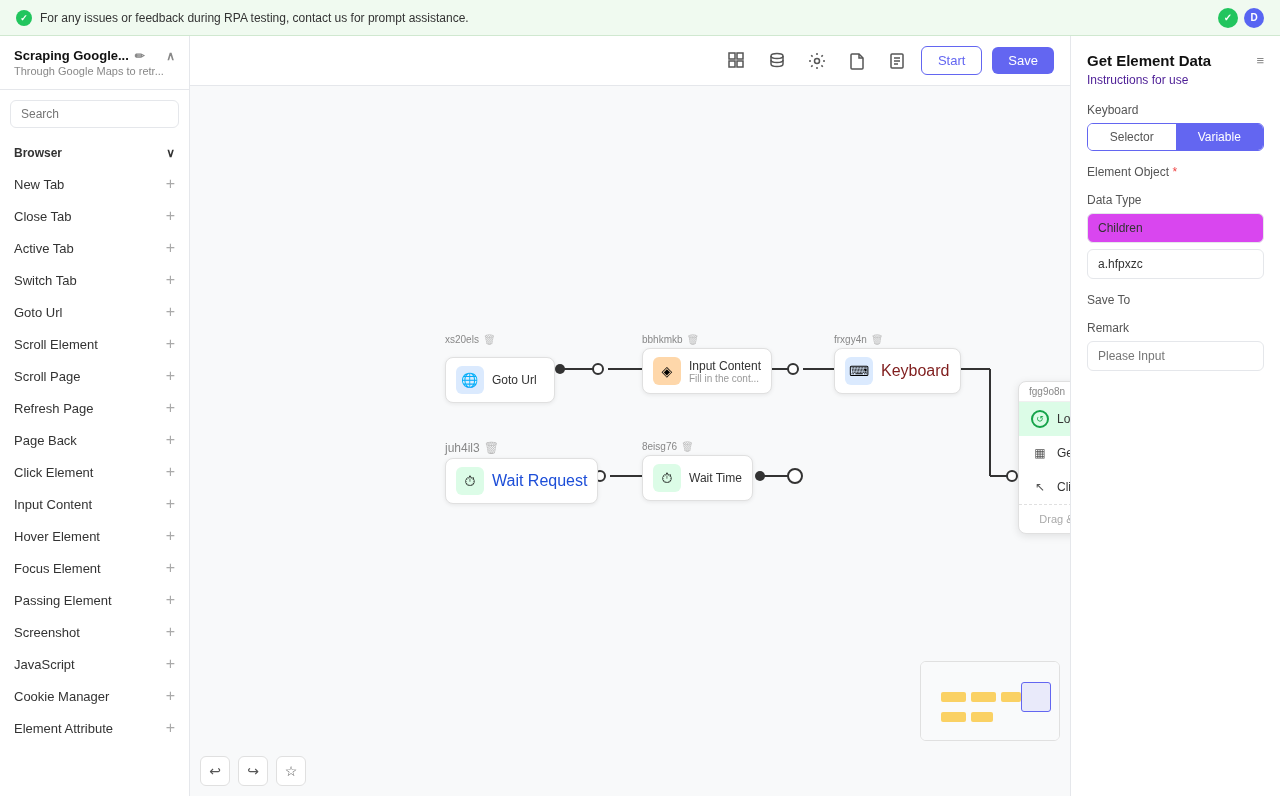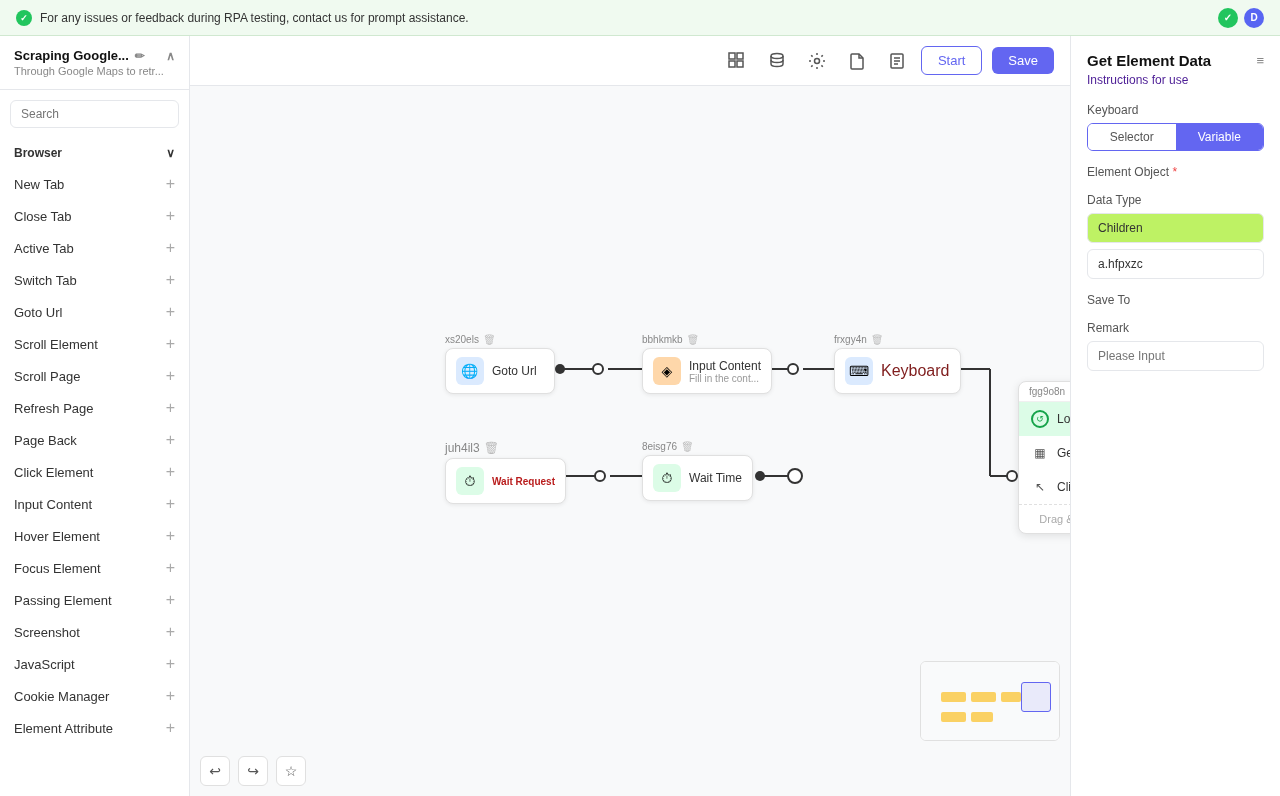--- a/index.html
+++ b/index.html
@@ -66,21 +66,21 @@
     .panel-title { font-size: 15px; font-weight: 600; color: #111; }
     .panel-menu-icon { color: #888; cursor: pointer; }
     .panel-link { font-size: 12px; color: #4c1d95; cursor: pointer; margin-bottom: 16px; display: block; }
     .panel-section { margin-bottom: 14px; }
     .panel-label { font-size: 12px; color: #555; margin-bottom: 6px; font-weight: 500; }
     .toggle-group { display: flex; border: 1px solid #6366f1; border-radius: 6px; overflow: hidden; }
     .toggle-btn { flex: 1; padding: 6px 8px; text-align: center; font-size: 12px; cursor: pointer; background: white; color: #555; border: none; }
     .toggle-btn.active { background: #6366f1; color: white; }
     .panel-input { width: 100%; border: 1px solid #e5e7eb; border-radius: 6px; padding: 7px 10px; font-size: 12px; color: #333; outline: none; display: flex; align-items: center; justify-content: space-between; }
     .panel-input-tag { font-size: 10px; color: #888; background: #f3f4f6; padding: 2px 5px; border-radius: 4px; }
-    .panel-select { width: 100%; border: 1px solid #e5e7eb; border-radius: 6px; padding: 7px 10px; font-size: 12px; color: #333; outline: none; background: #bef264; appearance: none; cursor: pointer; }
+    .panel-select { width: 100%; border: 1px solid #e5e7eb; border-radius: 6px; padding: 7px 10px; font-size: 12px; color: #333; outline: none; background: #d946ef; appearance: none; cursor: pointer; }
     .panel-text-input { width: 100%; border: 1px solid #e5e7eb; border-radius: 6px; padding: 7px 10px; font-size: 12px; color: #333; outline: none; background: white; }
     .panel-placeholder { color: #bbb; }
 
     
     svg.connectors { position: absolute; top: 0; left: 0; width: 100%; height: 100%; pointer-events: none; overflow: visible; }
   </style>
 </head>
 <body>
 
 <div class="app">
@@ -259,21 +259,21 @@
           <line x1="370" y1="390" x2="408" y2="390" stroke="#333" stroke-width="2"></line>
           <circle cx="410" cy="390" r="5" fill="white" stroke="#333" stroke-width="2"></circle>
           <line x1="420" y1="390" x2="455" y2="390" stroke="#333" stroke-width="2"></line>
 
           <circle cx="570" cy="390" r="5" fill="#333"></circle>
           <line x1="570" y1="390" x2="600" y2="390" stroke="#333" stroke-width="2"></line>
           <circle cx="605" cy="390" r="7" fill="white" stroke="#333" stroke-width="2"></circle>
         </svg>
 
         <div style="position:absolute; left:255px; top:248px; min-width:110px;">
-          <div style="display:flex; align-items:center; gap:4px; margin-bottom:3px; font-size:10px; color:#888;">
+          <div style="display:flex; align-items:center; gap:4px; margin-bottom:12px; font-size:10px; color:#888;">
             <span>xs20els</span>
             <span style="cursor:pointer; color:#bbb;">🗑</span>
           </div>
           <div style="background:white; border:1px solid #e0e0e0; border-radius:8px; padding:8px 10px; display:flex; align-items:center; gap:8px; box-shadow:0 1px 4px rgba(0,0,0,0.08);">
             <div style="width:28px;height:28px;border-radius:6px;background:#dbeafe;display:flex;align-items:center;justify-content:center;font-size:14px;">🌐</div>
             <div>
               <div style="font-size:12px;font-weight:500;color:#333;">Goto Url</div>
             </div>
           </div>
         </div>
@@ -306,21 +306,21 @@
         </div>
 
         <div style="position:absolute; left:255px; top:355px; min-width:120px;">
           <div style="display:flex; align-items:center; gap:4px; margin-bottom:3px; font-size:12px; color:#888;">
             <span>juh4il3</span>
             <span style="cursor:pointer; color:#bbb;">🗑</span>
           </div>
           <div style="background:white; border:1px solid #e0e0e0; border-radius:8px; padding:8px 10px; display:flex; align-items:center; gap:8px; box-shadow:0 1px 4px rgba(0,0,0,0.08);">
             <div style="width:28px;height:28px;border-radius:6px;background:#dcfce7;display:flex;align-items:center;justify-content:center;font-size:14px;">⏱</div>
             <div>
-              <div style="font-size:10px;font-weight:700;color:#b91c1c;">Wait Request</div>
+              <div style="font-size:16px;font-weight:400;color:#1d4ed8;">Wait Request</div>
             </div>
           </div>
         </div>
 
         <div style="position:absolute; left:452px; top:355px; min-width:110px;">
           <div style="display:flex; align-items:center; gap:4px; margin-bottom:3px; font-size:10px; color:#888;">
             <span>8eisg76</span>
             <span style="cursor:pointer; color:#bbb;">🗑</span>
           </div>
           <div style="background:white; border:1px solid #e0e0e0; border-radius:8px; padding:8px 10px; display:flex; align-items:center; gap:8px; box-shadow:0 1px 4px rgba(0,0,0,0.08);">

